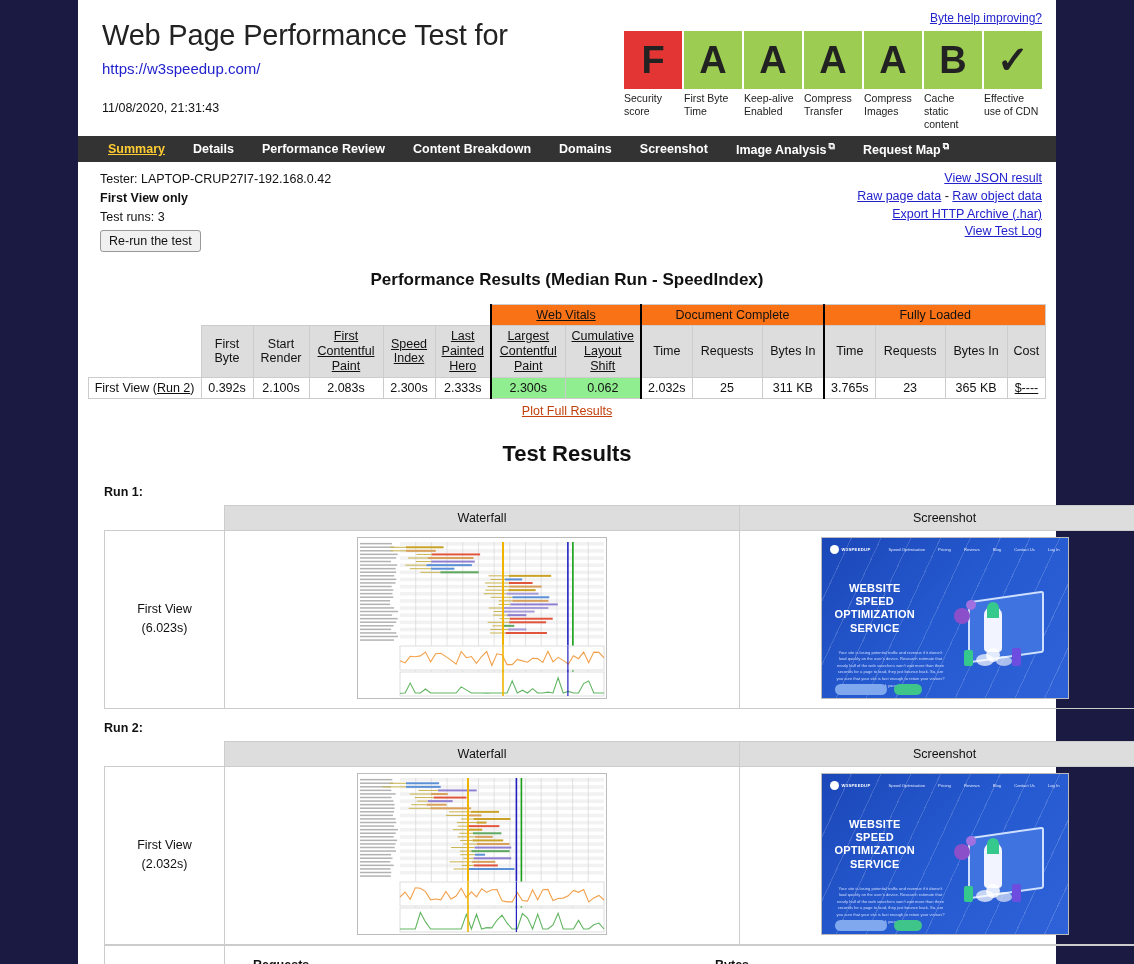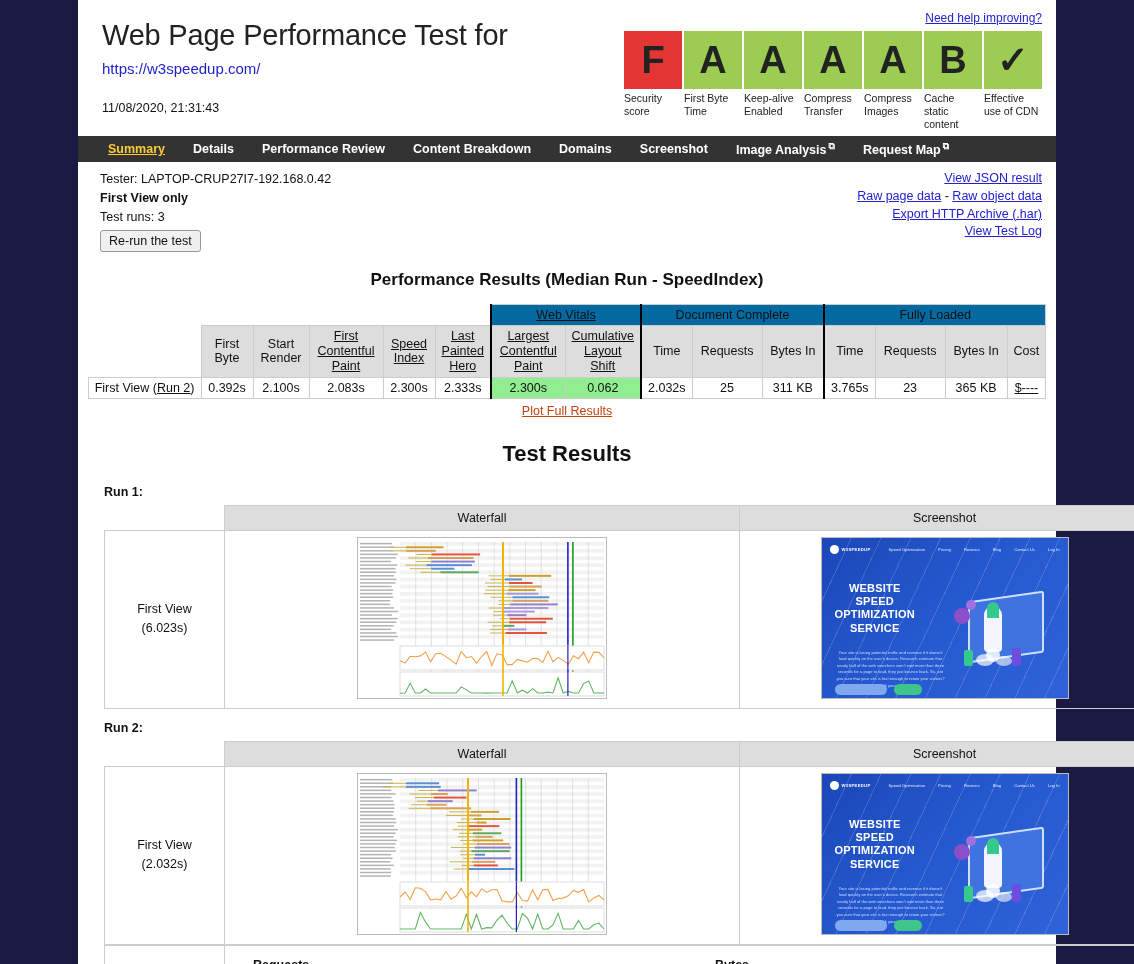--- a/index.html
+++ b/index.html
@@ -165,21 +165,21 @@
     color: #111;
   }
   table.results td, table.results th {
     border: 1px solid #cccccc;
     padding: 3px 6px;
     text-align: center;
     font-weight: normal;
     vertical-align: middle;
   }
   table.results th { background: #dddddd; }
-  table.results .grouphdr { background: #0369a1; font-weight: normal; margin-top: 39px; }
+  table.results .grouphdr { background: #f97316; font-weight: normal; margin-top: 39px; }
   table.results .blank { border: none; background: #fff; }
   .ul { text-decoration: underline; }
   .colhdr { line-height: 1.18; }
   .sep-left { border-left: 2px solid #000 !important; }
   .sep-right { border-right: 2px solid #000 !important; }
   .hl-green { background: #90ee90; }
   .row-label { text-align: left; white-space: nowrap; padding-left: 8px; padding-right: 8px;}
   .row-label a { color: #111; text-decoration: underline; }
   .plot-link-wrap { text-align: center; margin-top: 2px; }
   .plot-link {
@@ -249,21 +249,21 @@
 <div id="page">
 
   <div class="header">
     <h1 class="title">Web Page Performance Test for</h1>
     <a class="url" href="#">https://w3speedup.com/</a>
     <div class="fromline">
       <div>11/08/2020, 21:31:43</div>
     </div>
 
     <div class="grades-wrap">
-      <a class="help-link" href="#">Need help improving?</a>
+      <a class="help-link" href="#">Byte help improving?</a>
       <div class="grades" id="grades">
           <div class="grade-cell">
             <div class="grade-box red">F</div>
             <div class="grade-label">Security score</div>
           </div>
           <div class="grade-cell">
             <div class="grade-box green">A</div>
             <div class="grade-label">First Byte Time</div>
           </div>
           <div class="grade-cell">

